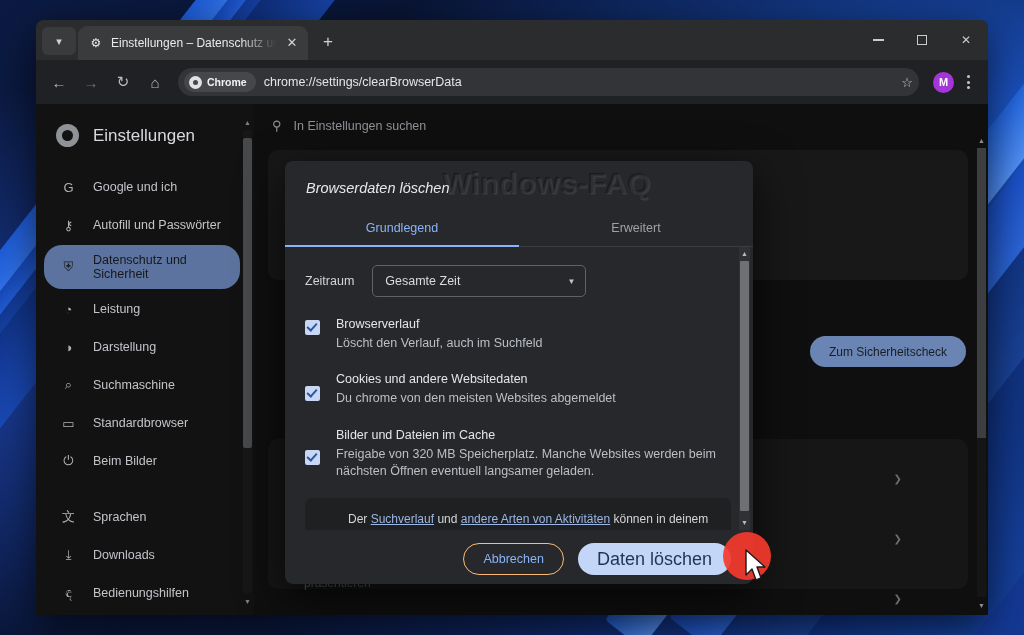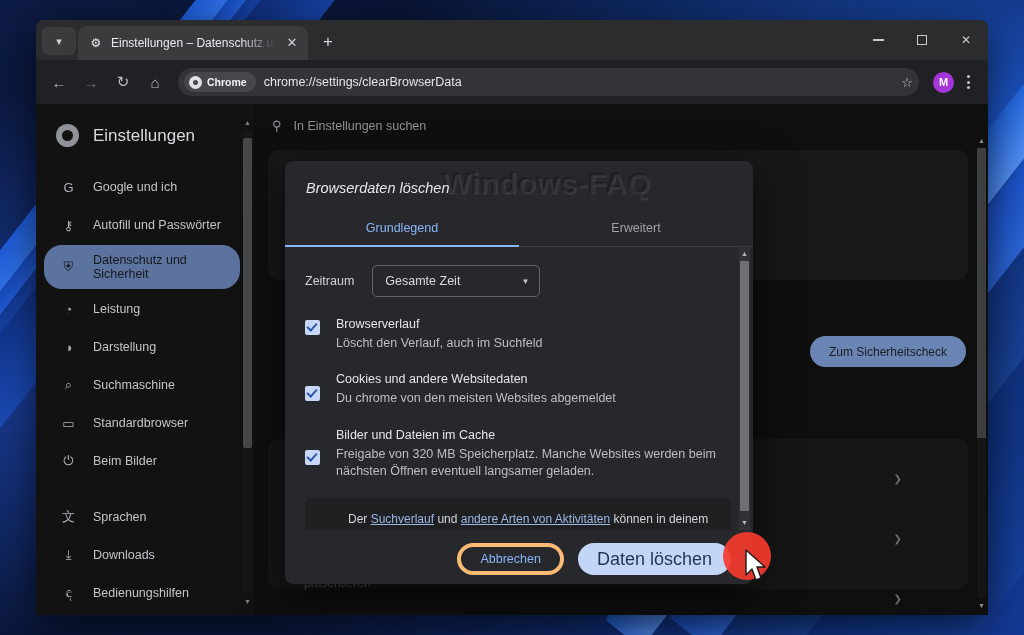--- a/index.html
+++ b/index.html
@@ -313,21 +313,21 @@
   }
   #dlg-body {
     position: relative; height: 283px; overflow: hidden;
     padding: 18px 22px 0 20px;
   }
   #timerange-row {
     display: flex; align-items: center; gap: 18px;
   }
   #timerange-label { color: #d2d4d7; font-size: 12.5px; }
   #timerange-select {
-    width: 168px; height: 32px; border: 1px solid #5f6368;
+    width: 214px; height: 32px; border: 1px solid #5f6368;
     border-radius: 5px; display: flex; align-items: center;
     justify-content: space-between; padding: 0 10px 0 12px;
     color: #dadce0; font-size: 12.5px;
   }
   #timerange-select .caret { font-size: 8px; color: #c3c5c8; }
 
   .cb-row {
     display: flex; gap: 16px; margin-top: 20px;
     align-items: flex-start;
   }
@@ -378,21 +378,21 @@
   }
   #d-arrow-up { top: 0; }
   #d-arrow-down { bottom: 0; }
 
   #dlg-footer {
     height: 58px; display: flex; align-items: center;
     justify-content: flex-end; gap: 14px; padding-right: 22px;
   }
   #btn-cancel {
     height: 32px; padding: 0 19px; border-radius: 16px;
-    border: 4px solid #fdba74; color: #8ab4f8;
+    border: 1px solid #fdba74; color: #8ab4f8;
     font-size: 12.5px; display: flex; align-items: center;
   }
   #btn-delete {
     height: 32px; padding: 0 19px; border-radius: 16px;
     background: #c3d6f7; color: #1d3557;
     font-size: 18px; display: flex; align-items: center;
   }
 
   
   #click-dot {

